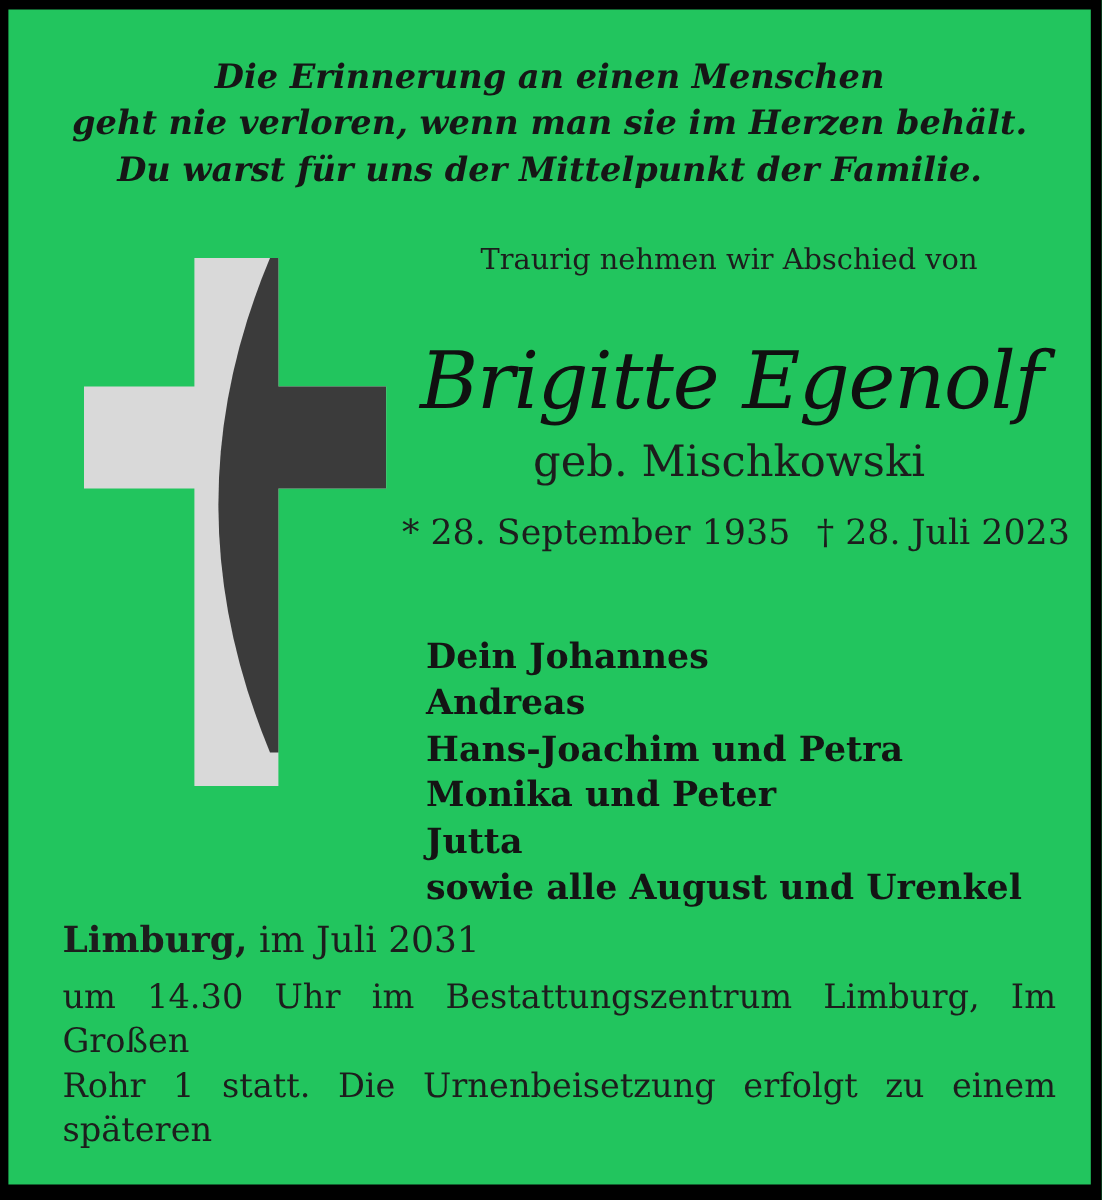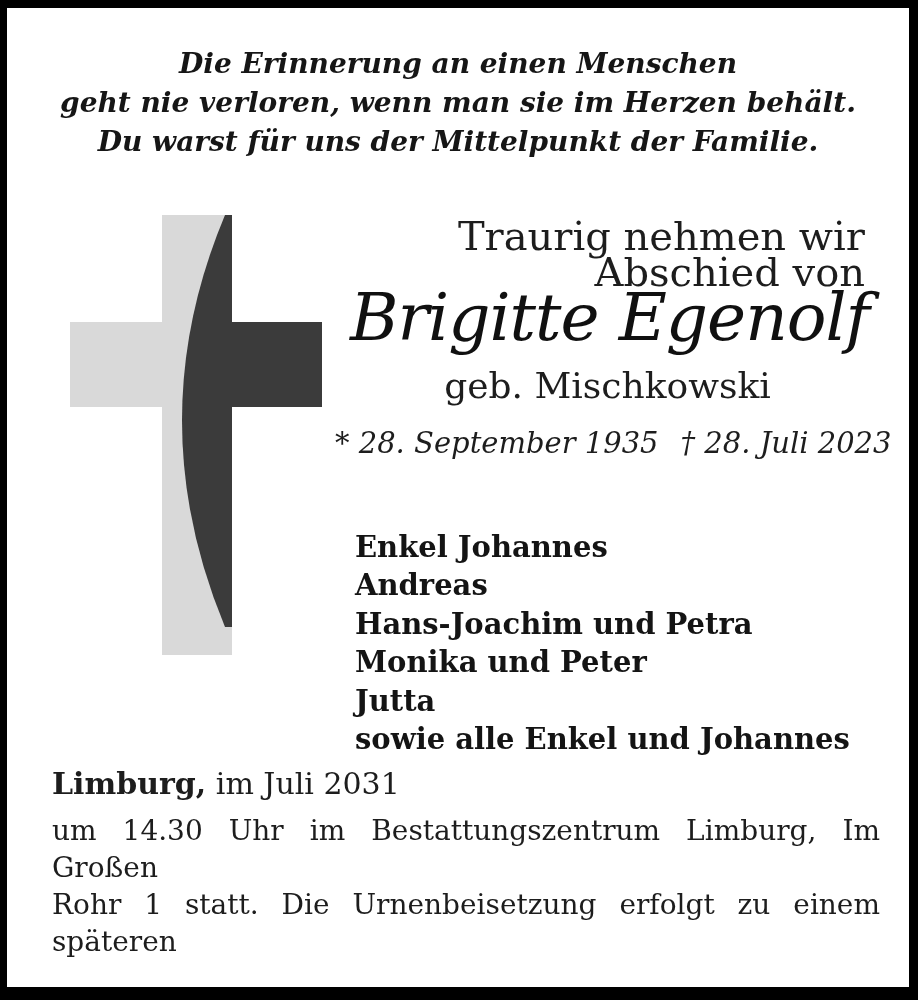--- a/index.html
+++ b/index.html
@@ -5,21 +5,21 @@
     html, body {
       margin: 0;
       padding: 0;
       background: #000;
     }
     .notice {
       position: relative;
       width: 918px;
       height: 1000px;
       box-sizing: border-box;
-      background: #ffffff;
+      background: #22c55e;
       border-style: solid;
       border-color: #000000;
       border-width: 8px 9px 13px 7px;
       font-family: "DejaVu Serif", "Liberation Serif", serif;
       color: #1d1d1d;
       overflow: hidden;
     }
     .quote {
       position: absolute;
       top: 36px;
@@ -32,25 +32,25 @@
       line-height: 39px;
       color: #161616;
     }
     .cross {
       position: absolute;
       left: 63px;
       top: 207px;
     }
     .intro {
       position: absolute;
-      top: 210px;
+      top: 190px;
       left: 343px;
       width: 515px;
-      text-align: right;
-      font-size: 40px;
+      text-align: center;
+      font-size: 24px;
       line-height: 36px;
     }
     .name {
       position: absolute;
       top: 262px;
       left: 330px;
       width: 545px;
       text-align: center;
       font-size: 66px;
       line-height: 96px;
@@ -70,21 +70,20 @@
     }
     .dates {
       position: absolute;
       top: 417px;
       left: 328px;
       width: 545px;
       text-align: center;
       font-size: 29px;
       line-height: 36px;
       white-space: nowrap;
-      font-style: italic;
     }
     .dgap {
       display: inline-block;
       width: 22px;
     }
     .dedication {
       position: absolute;
       top: 482px;
       left: 348px;
       font-size: 30px;
@@ -150,26 +149,26 @@
   <div class="name">Brigitte Egenolf</div>
 
   <div class="birthname">geb. Mischkowski</div>
 
   <div class="dates">
     <span>* 28. September 1935</span><span class="dgap"></span><span>† 28. Juli 2023</span>
   </div>
 
 
   <div class="mourners">
-    <div>Enkel Johannes</div>
+    <div>Dein Johannes</div>
     <div>Andreas</div>
     <div>Hans-Joachim und Petra</div>
     <div>Monika und Peter</div>
     <div>Jutta</div>
-    <div>sowie alle Enkel und Johannes</div>
+    <div>sowie alle August und Urenkel</div>
   </div>
 
   <div class="place">
     <span class="b">Limburg,</span><span> im Juli 2031</span>
   </div>
 
   <div class="funeral">
     <div class="jline">um 14.30 Uhr im Bestattungszentrum Limburg, Im Großen</div>
     <div class="jline">Rohr 1 statt. Die Urnenbeisetzung erfolgt zu einem späteren</div>
 

